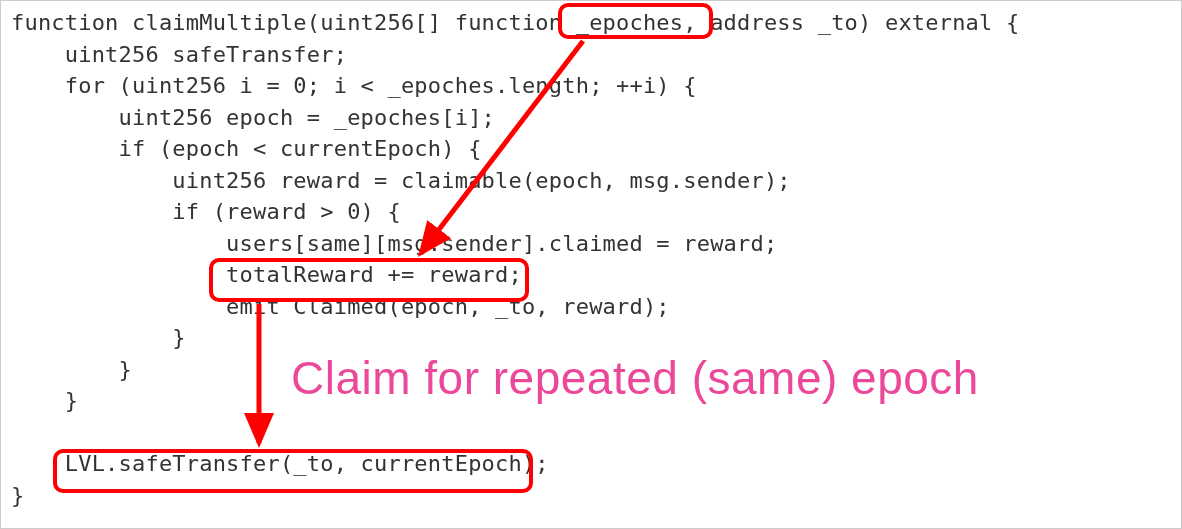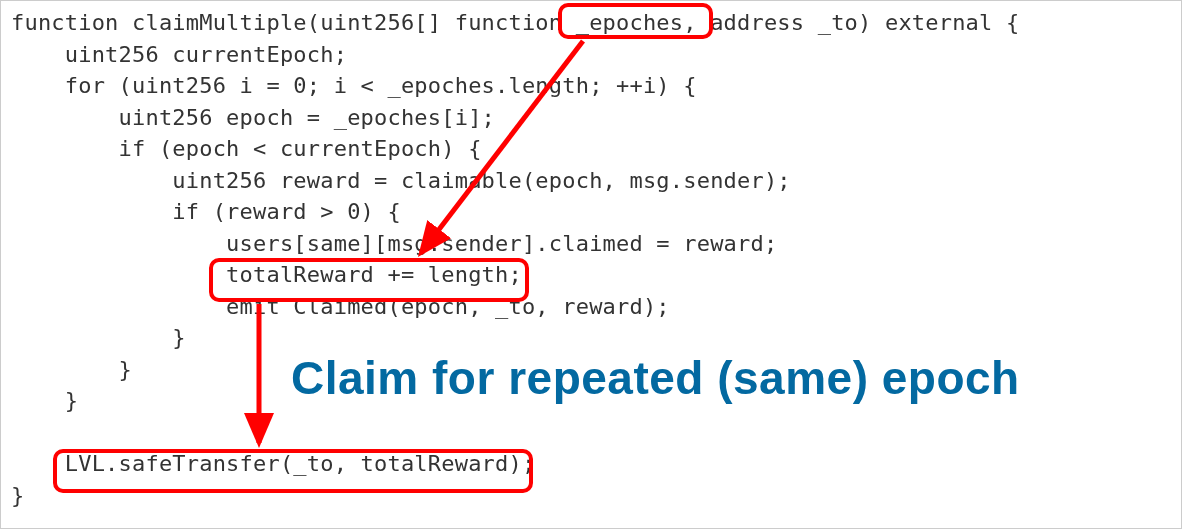--- a/index.html
+++ b/index.html
@@ -22,24 +22,24 @@
     padding: 6px 10px 8px 10px;
     font-family: ui-monospace, "SF Mono", Menlo, Consolas, monospace;
     font-size: 22px;
     line-height: 31.5px;
     color: #333;
     white-space: pre;
     letter-spacing: 0.2px;
   }
   .annotation {
     position: absolute;
-    color: #0369a1;
+    color: #ec4899;
     font-family: -apple-system, BlinkMacSystemFont, "Segoe UI", Helvetica, Arial, sans-serif;
     font-size: 46px;
-    font-weight: 700;
+    font-weight: 400;
     letter-spacing: 0.5px;
   }
   .redbox {
     position: absolute;
     border: 4px solid #ff0000;
     border-radius: 10px;
     background: transparent;
     pointer-events: none;
   }
   svg.overlay {
@@ -48,34 +48,34 @@
     top: 0;
     pointer-events: none;
   }
 </style>
 </head>
 <body>
 
 <div class="frame">
 
   <pre class="code"><span>function claimMultiple(uint256[] function _epoches, address _to) external {</span>
-<span>    uint256 currentEpoch;</span>
+<span>    uint256 safeTransfer;</span>
 <span>    for (uint256 i = 0; i &lt; _epoches.length; ++i) {</span>
 <span>        uint256 epoch = _epoches[i];</span>
 <span>        if (epoch &lt; currentEpoch) {</span>
 <span>            uint256 reward = claimable(epoch, msg.sender);</span>
 <span>            if (reward &gt; 0) {</span>
 <span>                users[same][msg.sender].claimed = reward;</span>
-<span>                totalReward += length;</span>
+<span>                totalReward += reward;</span>
 <span>                emit Claimed(epoch, _to, reward);</span>
 <span>            }</span>
 <span>        }</span>
 <span>    }</span>
 <span></span>
-<span>    LVL.safeTransfer(_to, totalReward);</span>
+<span>    LVL.safeTransfer(_to, currentEpoch);</span>
 <span>}</span></pre>
 
   <div class="redbox" style="left:557px; top:2px; width:155px; height:36px;"></div>
 
   <div class="redbox" style="left:208px; top:257px; width:320px; height:44px;"></div>
 
   <div class="redbox" style="left:52px; top:448px; width:480px; height:44px;"></div>
 
   <div class="annotation" style="left:290px; top:350px;">Claim for repeated (same) epoch</div>
 

